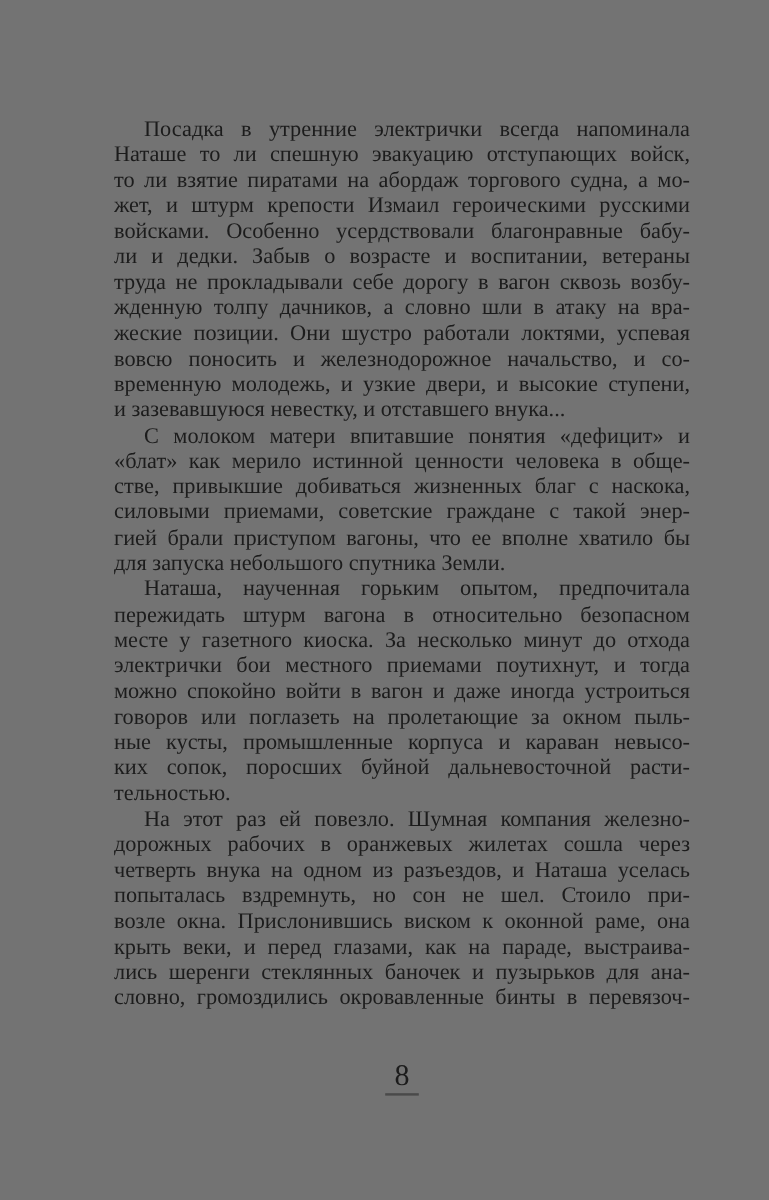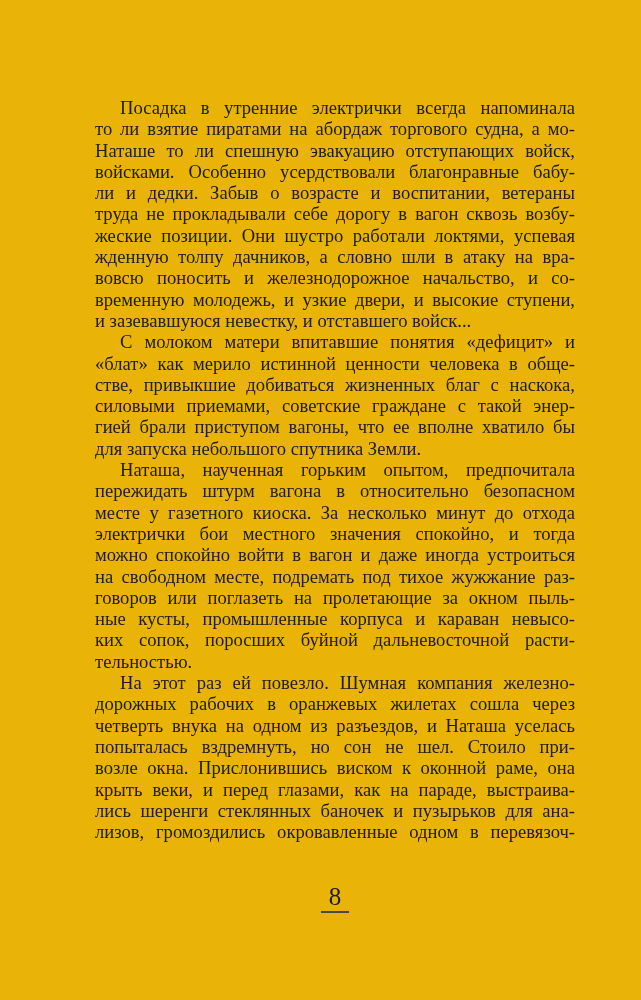--- a/index.html
+++ b/index.html
@@ -5,21 +5,21 @@
   * { margin: 0; padding: 0; box-sizing: border-box; }
   html, body {
     width: 641px; height: 1000px;
     background: #ffffff;
     overflow: hidden;
     font-family: "Liberation Serif", "DejaVu Serif", serif;
   }
   .book-page {
     position: relative;
     width: 641px; height: 1000px;
-    background: #eab308;
+    background: #737373;
   }
   .text-block {
     position: absolute;
     left: 95px; top: 97px;
     width: 480px;
     color: #1c1c1c;
     font-size: 18.6px;
     line-height: 21.3px;
   }
   .line {
@@ -50,63 +50,63 @@
   }
 </style>
 </head>
 <body>
 
 <div class="book-page">
   <div class="text-block">
 
     <div class="paragraph">
       <div class="line first">Посадка в утренние электрички всегда напоминала</div>
+      <div class="line">Наташе то ли спешную эвакуацию отступающих войск,</div>
       <div class="line">то ли взятие пиратами на абордаж торгового судна, а мо-</div>
-      <div class="line">Наташе то ли спешную эвакуацию отступающих войск,</div>
+      <div class="line">жет, и штурм крепости Измаил героическими русскими</div>
       <div class="line">войсками. Особенно усердствовали благонравные бабу-</div>
       <div class="line">ли и дедки. Забыв о возрасте и воспитании, ветераны</div>
       <div class="line">труда не прокладывали себе дорогу в вагон сквозь возбу-</div>
+      <div class="line">жденную толпу дачников, а словно шли в атаку на вра-</div>
       <div class="line">жеские позиции. Они шустро работали локтями, успевая</div>
-      <div class="line">жденную толпу дачников, а словно шли в атаку на вра-</div>
       <div class="line">вовсю поносить и железнодорожное начальство, и со-</div>
       <div class="line">временную молодежь, и узкие двери, и высокие ступени,</div>
-      <div class="line end">и зазевавшуюся невестку, и отставшего войск...</div>
+      <div class="line end">и зазевавшуюся невестку, и отставшего внука...</div>
     </div>
 
     <div class="paragraph">
       <div class="line first">С молоком матери впитавшие понятия «дефицит» и</div>
       <div class="line">«блат» как мерило истинной ценности человека в обще-</div>
       <div class="line">стве, привыкшие добиваться жизненных благ с наскока,</div>
       <div class="line">силовыми приемами, советские граждане с такой энер-</div>
       <div class="line">гией брали приступом вагоны, что ее вполне хватило бы</div>
       <div class="line end">для запуска небольшого спутника Земли.</div>
     </div>
 
     <div class="paragraph">
       <div class="line first">Наташа, наученная горьким опытом, предпочитала</div>
       <div class="line">пережидать штурм вагона в относительно безопасном</div>
       <div class="line">месте у газетного киоска. За несколько минут до отхода</div>
-      <div class="line">электрички бои местного значения спокойно, и тогда</div>
+      <div class="line">электрички бои местного приемами поутихнут, и тогда</div>
       <div class="line">можно спокойно войти в вагон и даже иногда устроиться</div>
-      <div class="line">на свободном месте, подремать под тихое жужжание раз-</div>
       <div class="line">говоров или поглазеть на пролетающие за окном пыль-</div>
       <div class="line">ные кусты, промышленные корпуса и караван невысо-</div>
       <div class="line">ких сопок, поросших буйной дальневосточной расти-</div>
       <div class="line end">тельностью.</div>
     </div>
 
     <div class="paragraph">
       <div class="line first">На этот раз ей повезло. Шумная компания железно-</div>
       <div class="line">дорожных рабочих в оранжевых жилетах сошла через</div>
       <div class="line">четверть внука на одном из разъездов, и Наташа уселась</div>
       <div class="line">попыталась вздремнуть, но сон не шел. Стоило при-</div>
       <div class="line">возле окна. Прислонившись виском к оконной раме, она</div>
       <div class="line">крыть веки, и перед глазами, как на параде, выстраива-</div>
       <div class="line">лись шеренги стеклянных баночек и пузырьков для ана-</div>
-      <div class="line">лизов, громоздились окровавленные одном в перевязоч-</div>
+      <div class="line">словно, громоздились окровавленные бинты в перевязоч-</div>
     </div>
 
   </div>
 
   <div class="page-footer">
     <span class="page-num">8</span>
     <div class="page-rule"></div>
   </div>
 </div>
 

